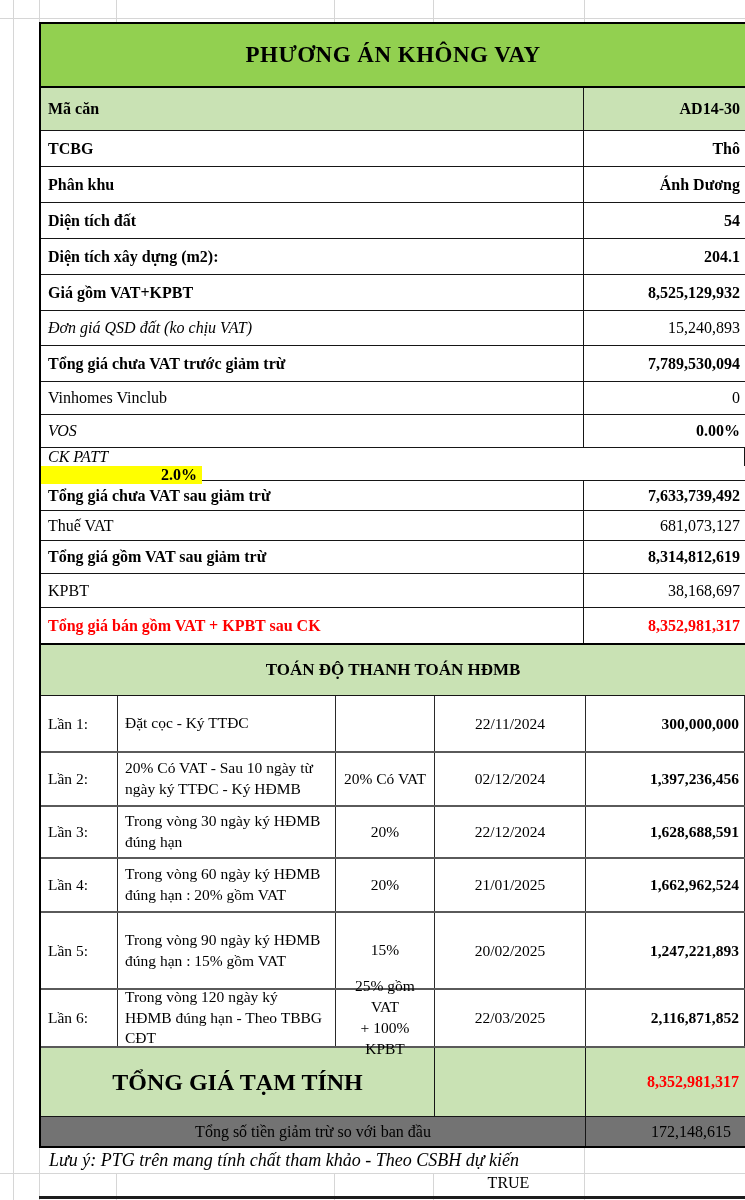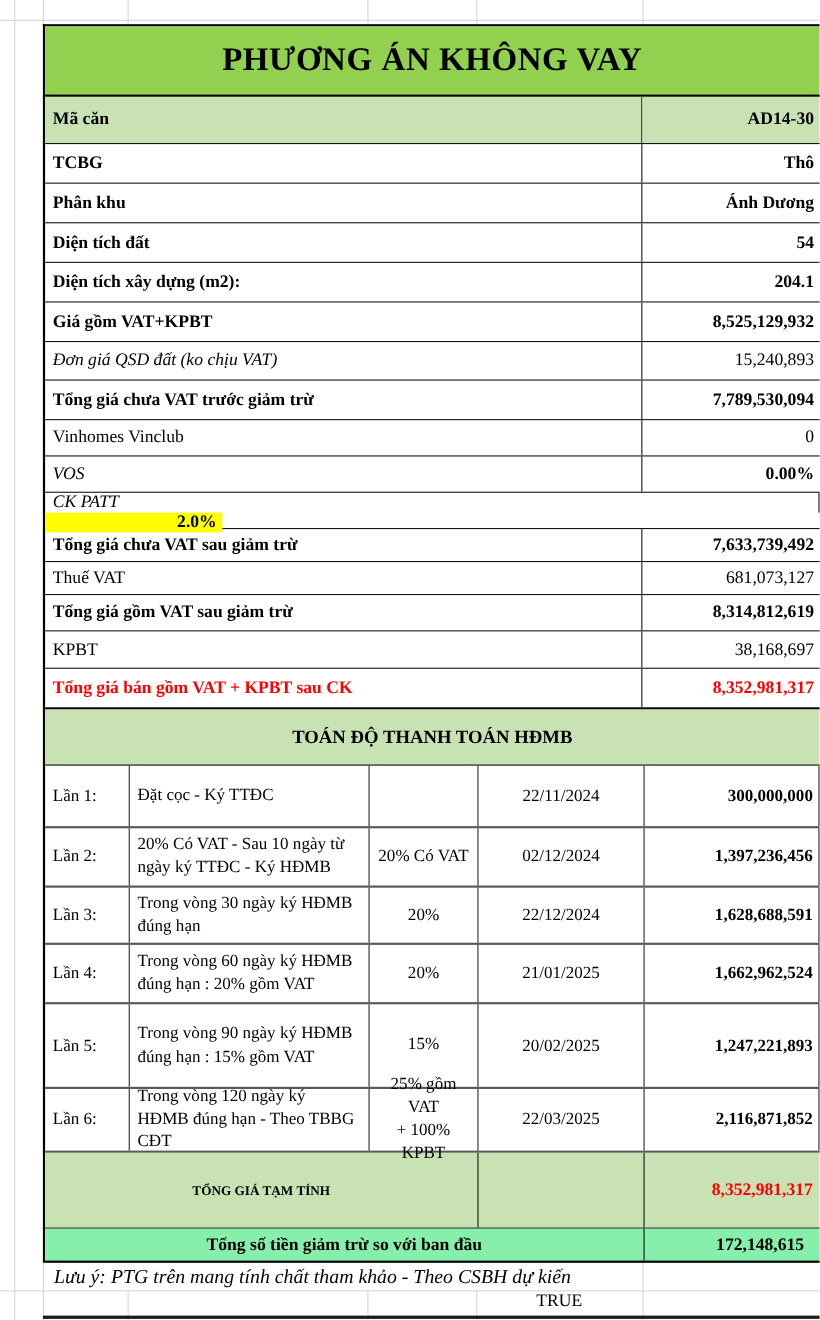--- a/index.html
+++ b/index.html
@@ -19,21 +19,21 @@
   .tbl{
     position:absolute;left:39px;top:22px;width:706px;
     border-top:2px solid #000;border-left:2px solid #000;
     box-sizing:border-box;background:#fff;z-index:2;
   }
   .tbl *{box-sizing:border-box;}
 
   .title-row{
     height:64px;background:#92D050;border-bottom:2px solid #000;
     display:flex;align-items:center;justify-content:center;
-    font-weight:bold;font-size:30px;letter-spacing:.5px;
+    font-weight:bold;font-size:23px;letter-spacing:.5px;
   }
 
   .r{display:flex;border-bottom:1px solid #161616;}
   .r > div{display:flex;align-items:center;}
   .kv-label{flex:1;padding-left:7px;border-right:1px solid #161616;}
   .kv-value{width:161px;justify-content:flex-end;text-align:right;padding-right:5px;}
   .b{font-weight:bold;}
   .i{font-style:italic;}
   .red{color:#FF0000;}
   .bg-green{background:#C9E2B4;}
@@ -50,27 +50,27 @@
   .pr{display:flex;border-bottom:2px solid #5a5a5a;font-size:15.5px;}
   .pr > div{display:flex;align-items:center;border-right:1px solid #2a2a2a;}
   .c-stage{width:77px;padding-left:7px;}
   .c-desc{width:218px;padding:4px 7px;line-height:1.35;}
   .c-pct{width:99px;justify-content:center;text-align:center;padding:2px 6px;line-height:1.35;white-space:pre-line;}
   .c-date{width:151px;justify-content:center;}
   .c-amt{flex:1;justify-content:flex-end;padding-right:5px;font-weight:bold;border-right:none;}
 
   .total-row{display:flex;height:69px;background:#C9E2B4;border-bottom:1px solid #161616;}
   .total-row > div{display:flex;align-items:center;}
-  .t-label{width:394px;justify-content:center;font-weight:bold;font-size:12px;border-right:1px solid #161616;}
+  .t-label{width:394px;justify-content:center;font-weight:bold;font-size:24px;border-right:1px solid #161616;}
   .t-mid{width:151px;border-right:1px solid #161616;}
   .t-amt{flex:1;justify-content:flex-end;padding-right:6px;font-weight:bold;color:#FF0000;}
 
   .red-row-border{border-bottom:2px solid #000;}
 
-  .reduction-row{display:flex;height:31px;background:#86efac;border-bottom:2px solid #000;font-weight:bold;justify-content:center;}
+  .reduction-row{display:flex;height:31px;background:#737373;border-bottom:2px solid #000;font-weight:normal;justify-content:center;}
   .reduction-row > div{display:flex;align-items:center;}
   .rd-label{width:545px;justify-content:center;border-right:1px solid #161616;}
   .rd-amt{flex:1;justify-content:flex-end;padding-right:14px;}
 
   .note{
     position:absolute;left:49px;top:1150px;z-index:3;
     font-style:italic;font-size:18px;
   }
   .flag{
     position:absolute;left:433px;width:151px;top:1174px;z-index:3;

